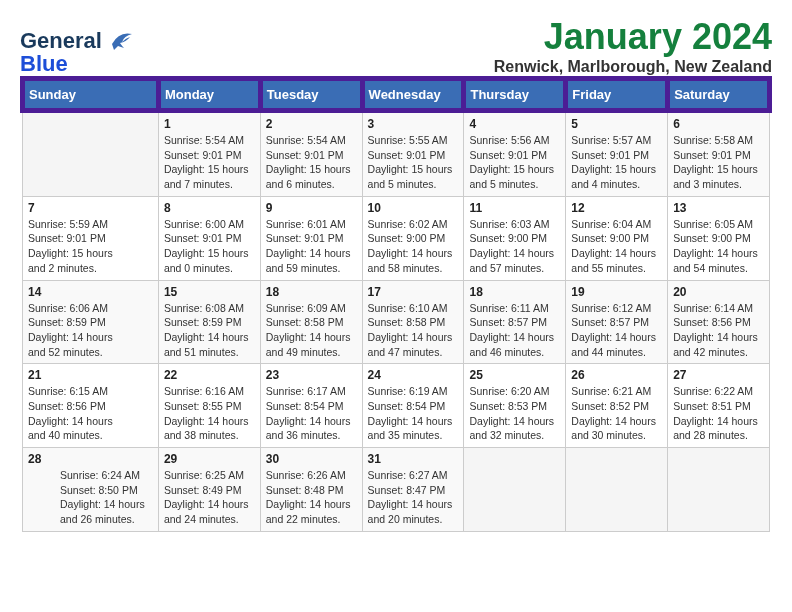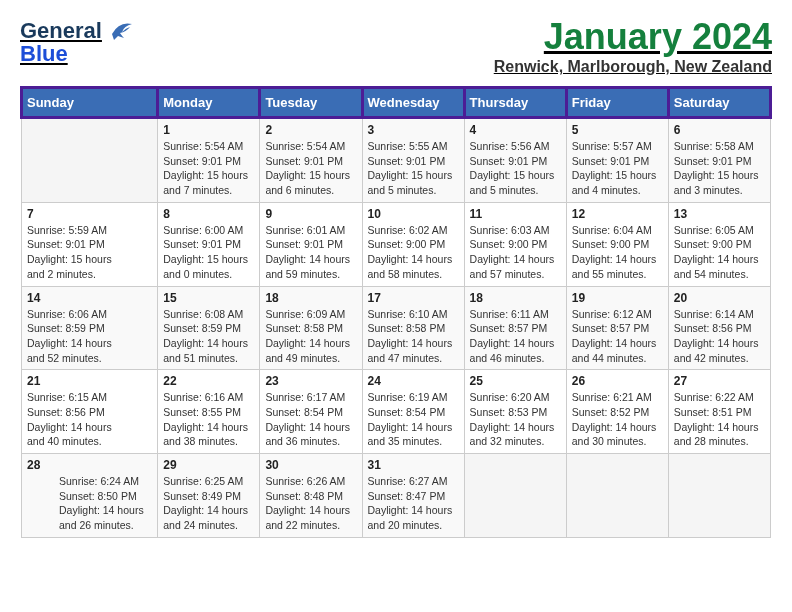--- a/index.html
+++ b/index.html
@@ -6,23 +6,21 @@
     body {
       font-family: Arial, sans-serif;
       background: #fff;
       width: 792px;
       min-height: 612px;
       padding: 16px 20px;
     }
     .header-area {
       display: flex;
       justify-content: space-between;
-      align-items: flex-start;
-      margin-bottom: 10px;
-      text-decoration: underline;
+      align-items: flex-end;
     }
     .logo {
       display: flex;
       align-items: center;
       gap: 0;
     }
     .logo-text {
       font-size: 22px;
       font-weight: bold;
       color: #1a3a5c;
@@ -52,21 +50,21 @@
       border-collapse: collapse;
       font-size: 11px;
     }
     thead tr th {
       background-color: #3a6db5;
       color: #fff;
       padding: 6px 4px;
       text-align: left;
       font-size: 13px;
       font-weight: bold;
-      border: 3px solid #4c1d95;
+      border: 5px solid #4c1d95;
     }
     tbody tr td {
       border: 1px solid #ccc;
       vertical-align: top;
       padding: 4px 5px;
       min-height: 80px;
       background: #fff;
     }
     tbody tr:nth-child(odd) td {
       background: #f9f9f9;

